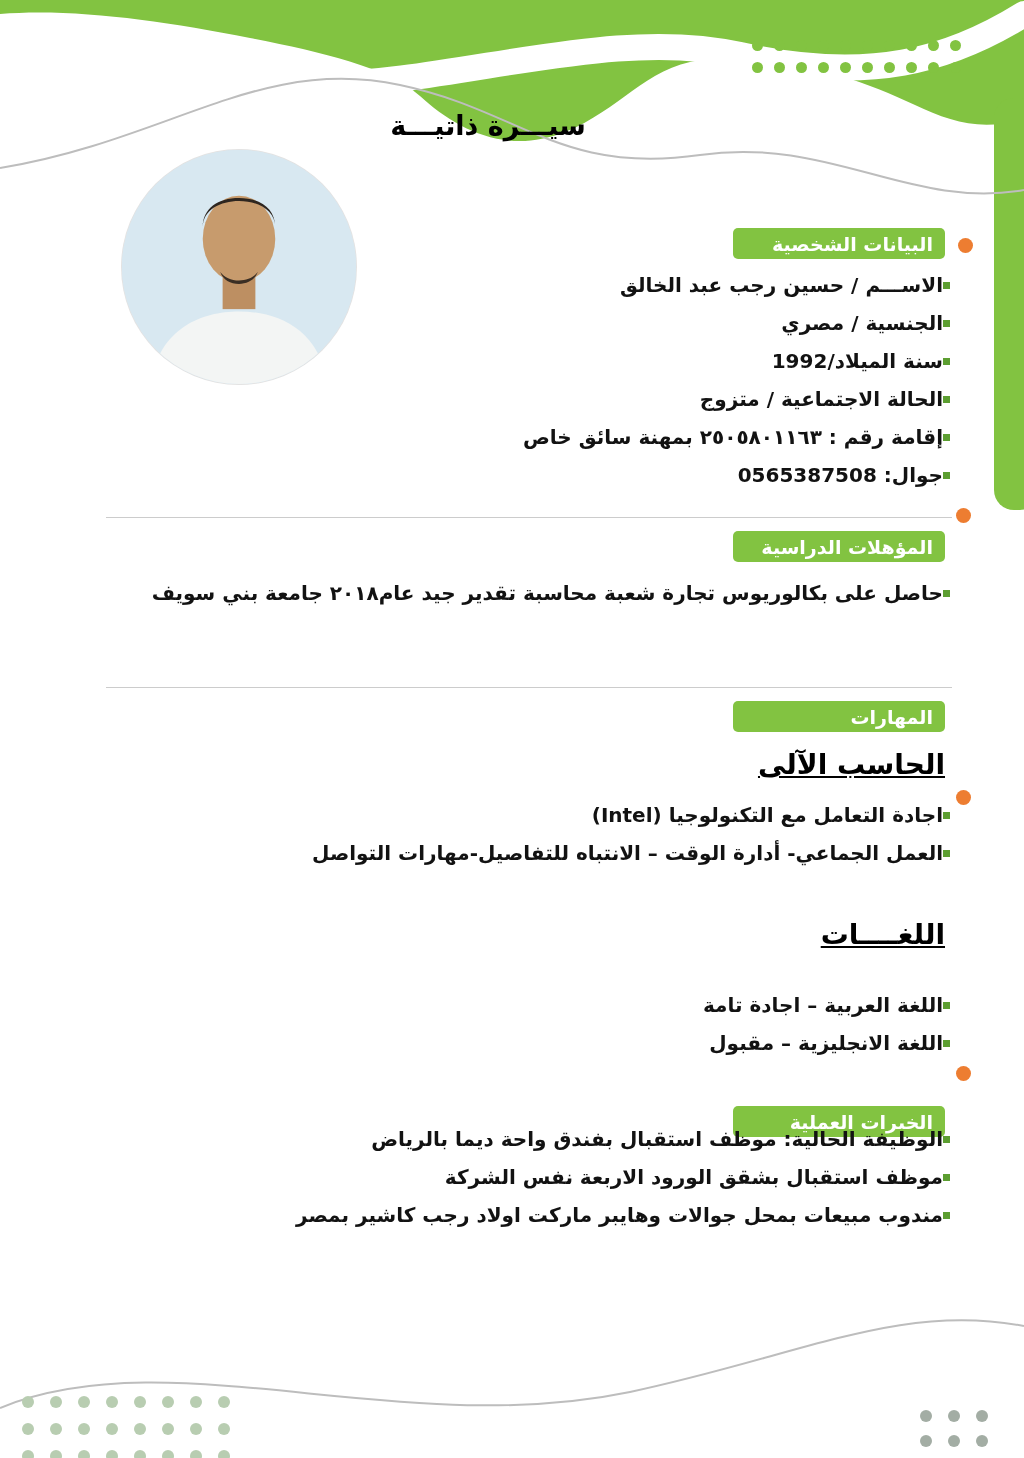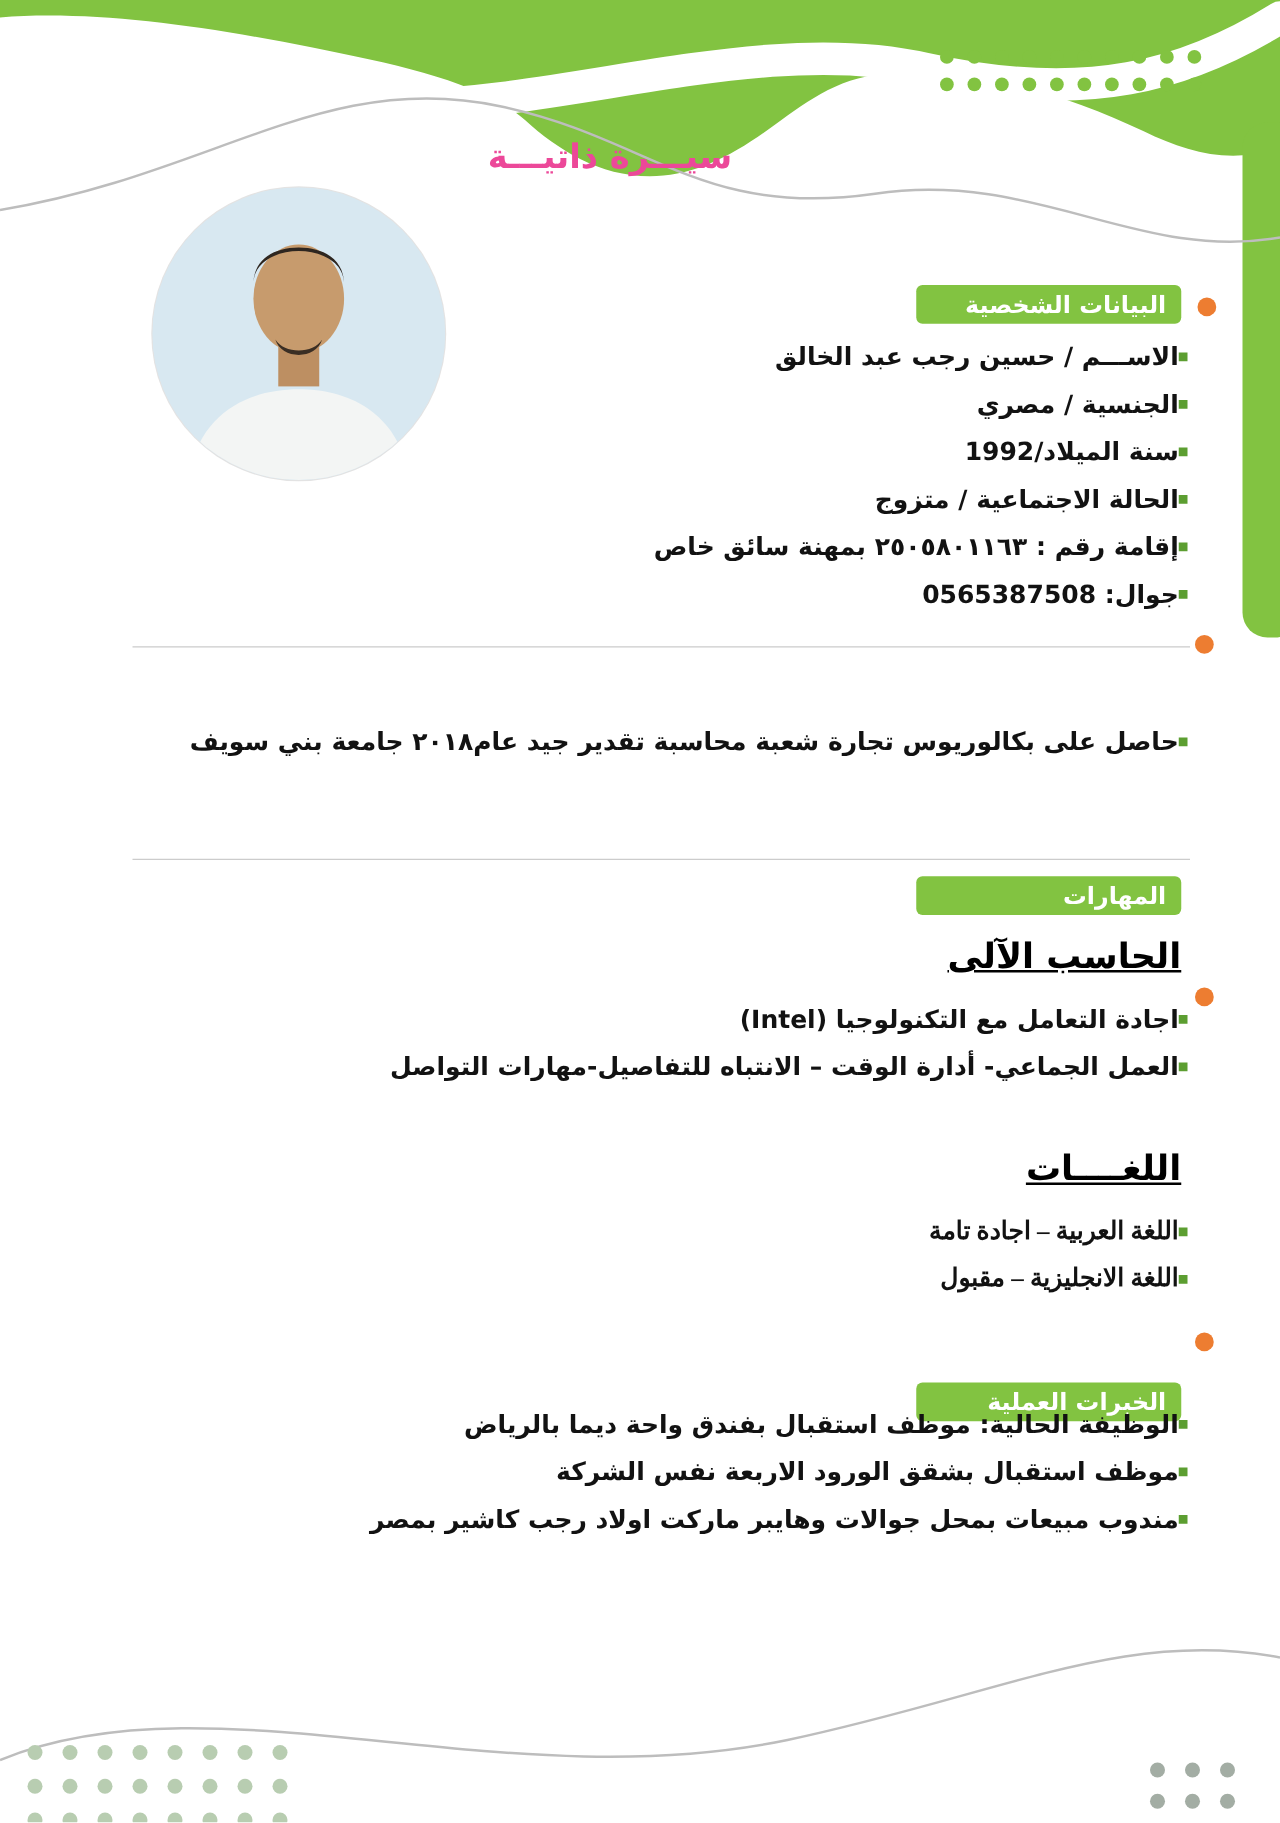--- a/index.html
+++ b/index.html
@@ -3,21 +3,21 @@
 <meta charset="utf-8">
 <style>
   html,body{margin:0;padding:0;background:#fff;}
   .page{
     position:relative;width:1024px;height:1458px;overflow:hidden;background:#fff;
     font-family:"DejaVu Sans",sans-serif;direction:rtl;
   }
   .deco-svg{position:absolute;inset:0;width:1024px;height:1458px;pointer-events:none;}
   .title{
     position:absolute;top:110px;left:368px;width:240px;text-align:center;
-    font-size:27px;font-weight:bold;color:#ec4899;direction:rtl;letter-spacing:1px;
+    font-size:27px;font-weight:bold;color:#000000;direction:rtl;letter-spacing:1px;
   }
   .photo{
     position:absolute;top:150px;left:122px;width:234px;height:234px;border-radius:50%;
     background:#d8e8f1;overflow:hidden;box-shadow:0 0 0 1px #e3e3e3;
   }
   .photo svg{width:100%;height:100%;display:block;}
   .sec-header{
     position:absolute;right:79px;width:212px;height:31px;background:#82c341;border-radius:5px;
     color:#fff;font-weight:bold;font-size:19px;display:flex;align-items:center;
     justify-content:flex-start;padding-right:12px;box-sizing:border-box;direction:rtl;
@@ -157,20 +157,21 @@
         <span>إقامة رقم : ٢٥٠٥٨٠١١٦٣ بمهنة سائق خاص</span>
       </div>
     <div class="item">
         <span class="bullet"></span>
         <span>جوال: 0565387508</span>
       </div>
   </div>
 
   <div class="line" style="top:517px;"></div>
 
+  <div class="sec-header" style="top:531px;">المؤهلات الدراسية</div>
   <div class="items" style="top:580px;">
     <div class="item">
         <span class="bullet"></span>
         <span>حاصل على بكالوريوس تجارة شعبة محاسبة تقدير جيد عام٢٠١٨ جامعة بني سويف</span>
       </div>
   </div>
 
   <div class="line" style="top:687px;"></div>
 
   <div class="sec-header" style="top:701px;">المهارات</div>
@@ -181,21 +182,21 @@
         <span class="bullet"></span>
         <span>اجادة التعامل مع  التكنولوجيا (Intel)</span>
       </div>
     <div class="item">
         <span class="bullet"></span>
         <span>العمل الجماعي- أدارة الوقت – الانتباه للتفاصيل-مهارات التواصل</span>
       </div>
   </div>
 
   <div class="subtitle" style="top:918px;">اللغــــات</div>
-  <div class="items" style="top:972px;font-family:Liberation Serif, serif;">
+  <div class="items" style="top:992px;">
     <div class="item">
         <span class="bullet"></span>
         <span>اللغة العربية – اجادة تامة</span>
       </div>
     <div class="item">
         <span class="bullet"></span>
         <span>اللغة الانجليزية – مقبول</span>
       </div>
   </div>
 

